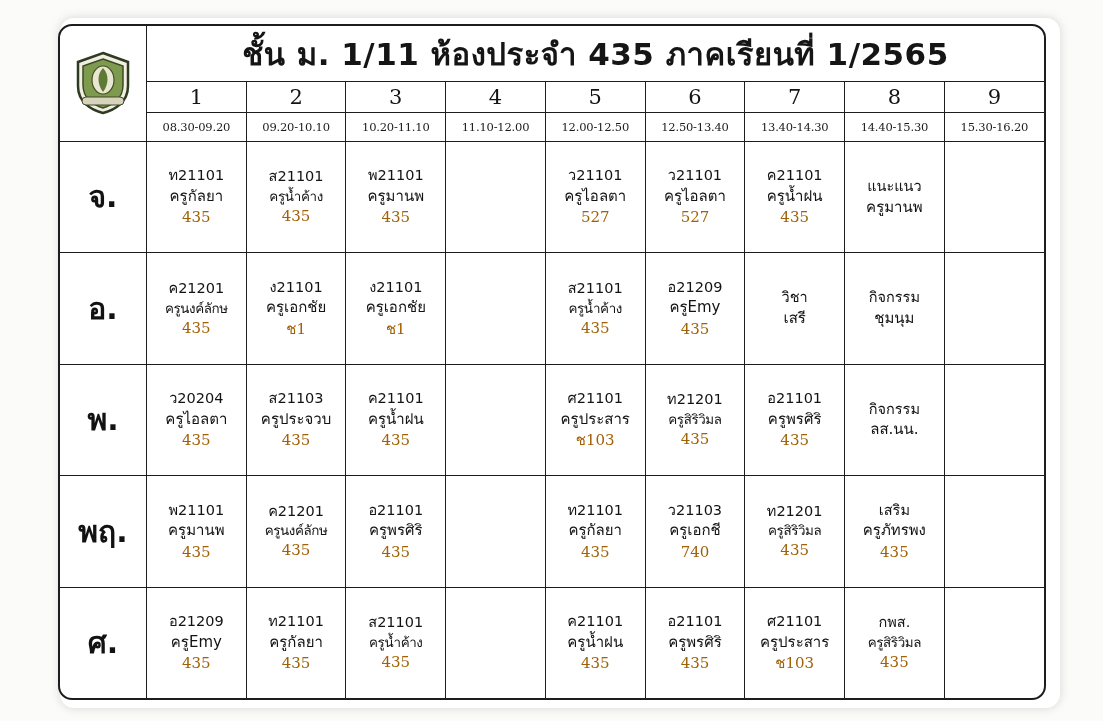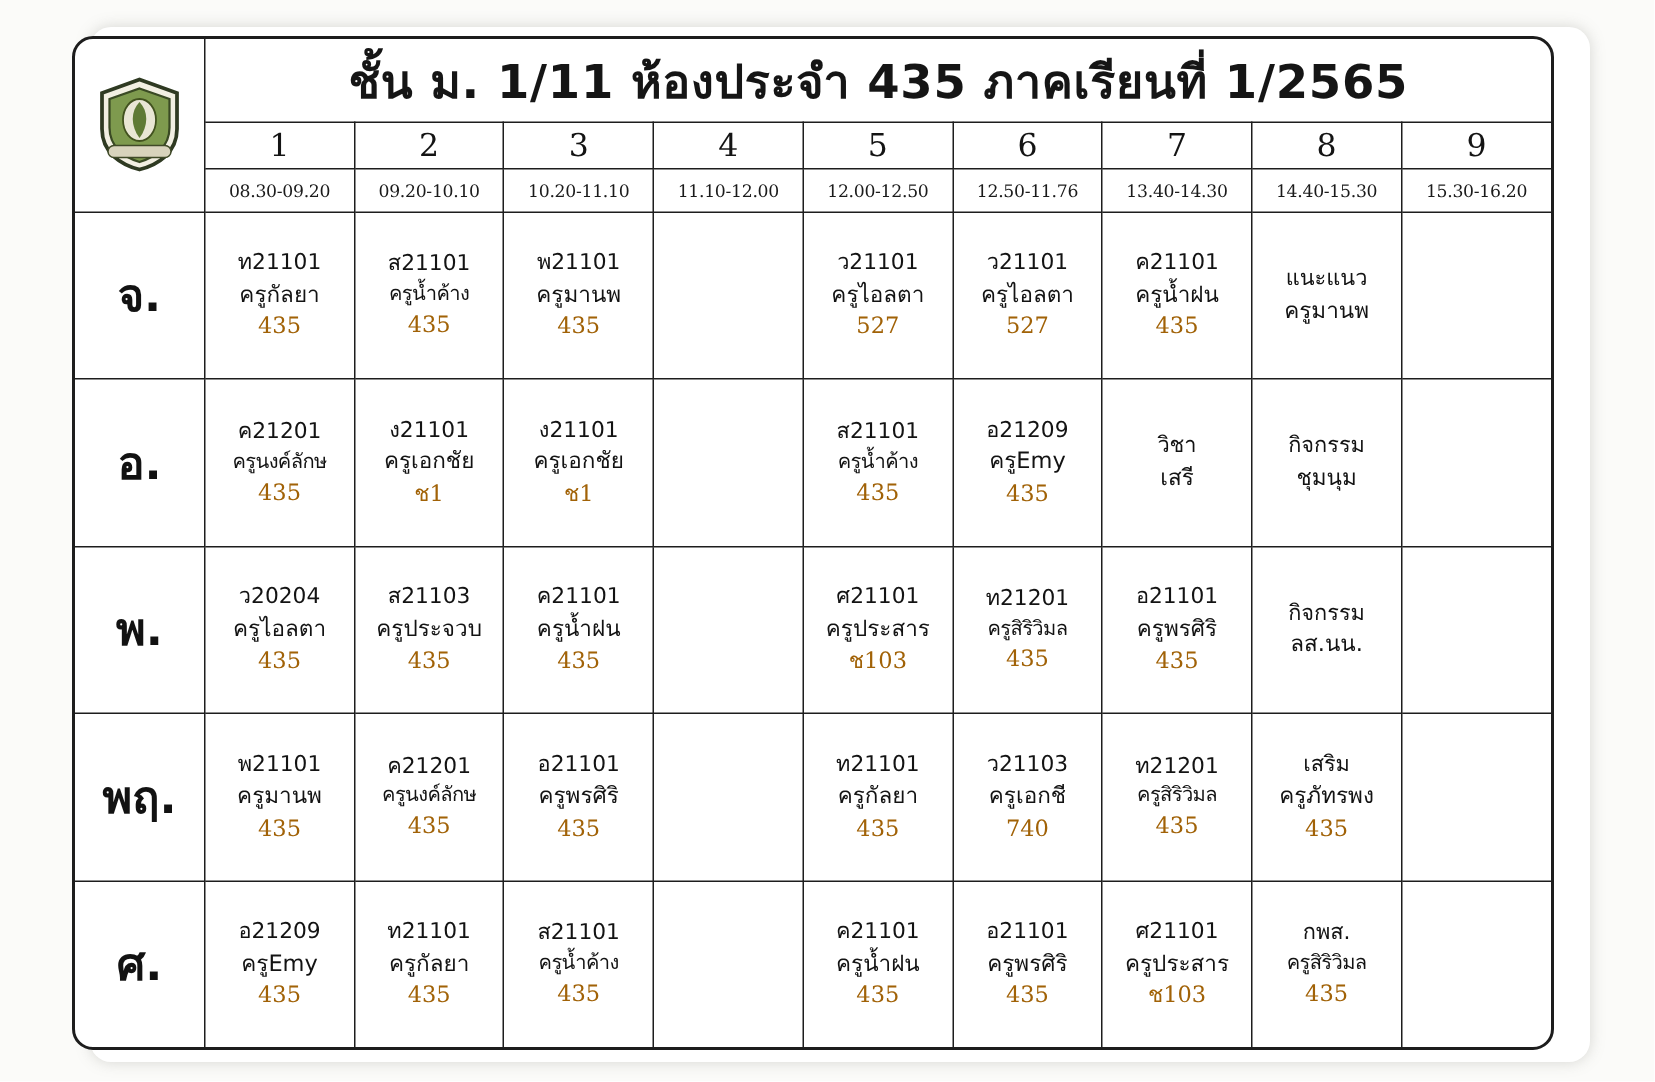--- a/index.html
+++ b/index.html
@@ -25,21 +25,21 @@
     left: 60px;
     top: 18px;
     width: 1000px;
     height: 690px;
     background: #ffffff;
     border-radius: 14px;
     box-shadow: 0 0 10px rgba(120,120,110,0.28);
   }
   .sheet {
     position: absolute;
-    left: 48px;
+    left: 58px;
     top: 24px;
     width: 984px;
     height: 672px;
     border: 2px solid #1d1d1d;
     border-radius: 14px;
     background: #ffffff;
     overflow: hidden;
   }
   table.timetable {
     border-collapse: collapse;
@@ -161,21 +161,21 @@
           <td class="period-num">7</td>
           <td class="period-num">8</td>
           <td class="period-num">9</td>
         </tr>
         <tr>
           <td class="period-time">08.30-09.20</td>
           <td class="period-time">09.20-10.10</td>
           <td class="period-time">10.20-11.10</td>
           <td class="period-time">11.10-12.00</td>
           <td class="period-time">12.00-12.50</td>
-          <td class="period-time">12.50-11.76</td>
+          <td class="period-time">12.50-13.40</td>
           <td class="period-time">13.40-14.30</td>
           <td class="period-time">14.40-15.30</td>
           <td class="period-time">15.30-16.20</td>
         </tr>
         <tr class="row-body">
           <td class="day-cell">จ.</td>
           <td>
             <div class="slot">
               <div class="code">ท21101</div>
               <div class="teacher">ครูกัลยา</div>

